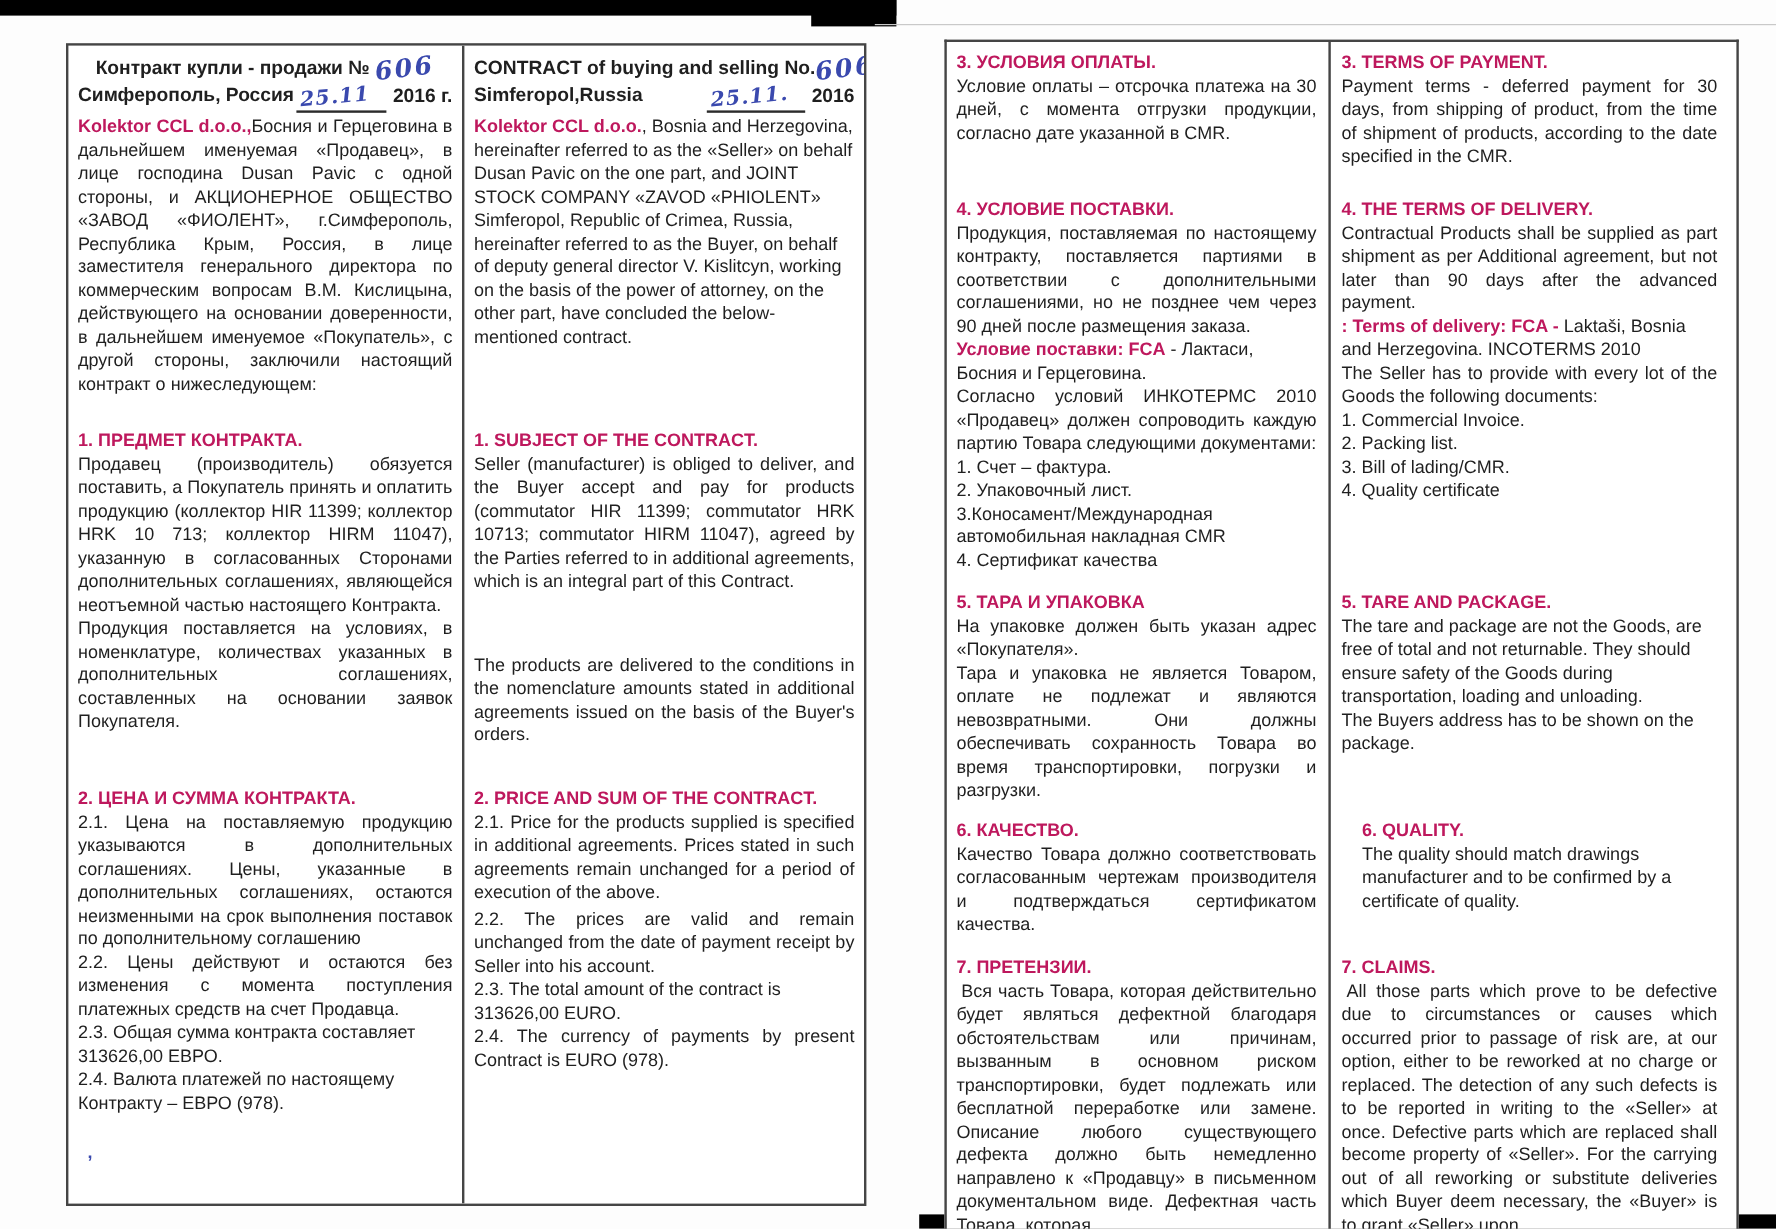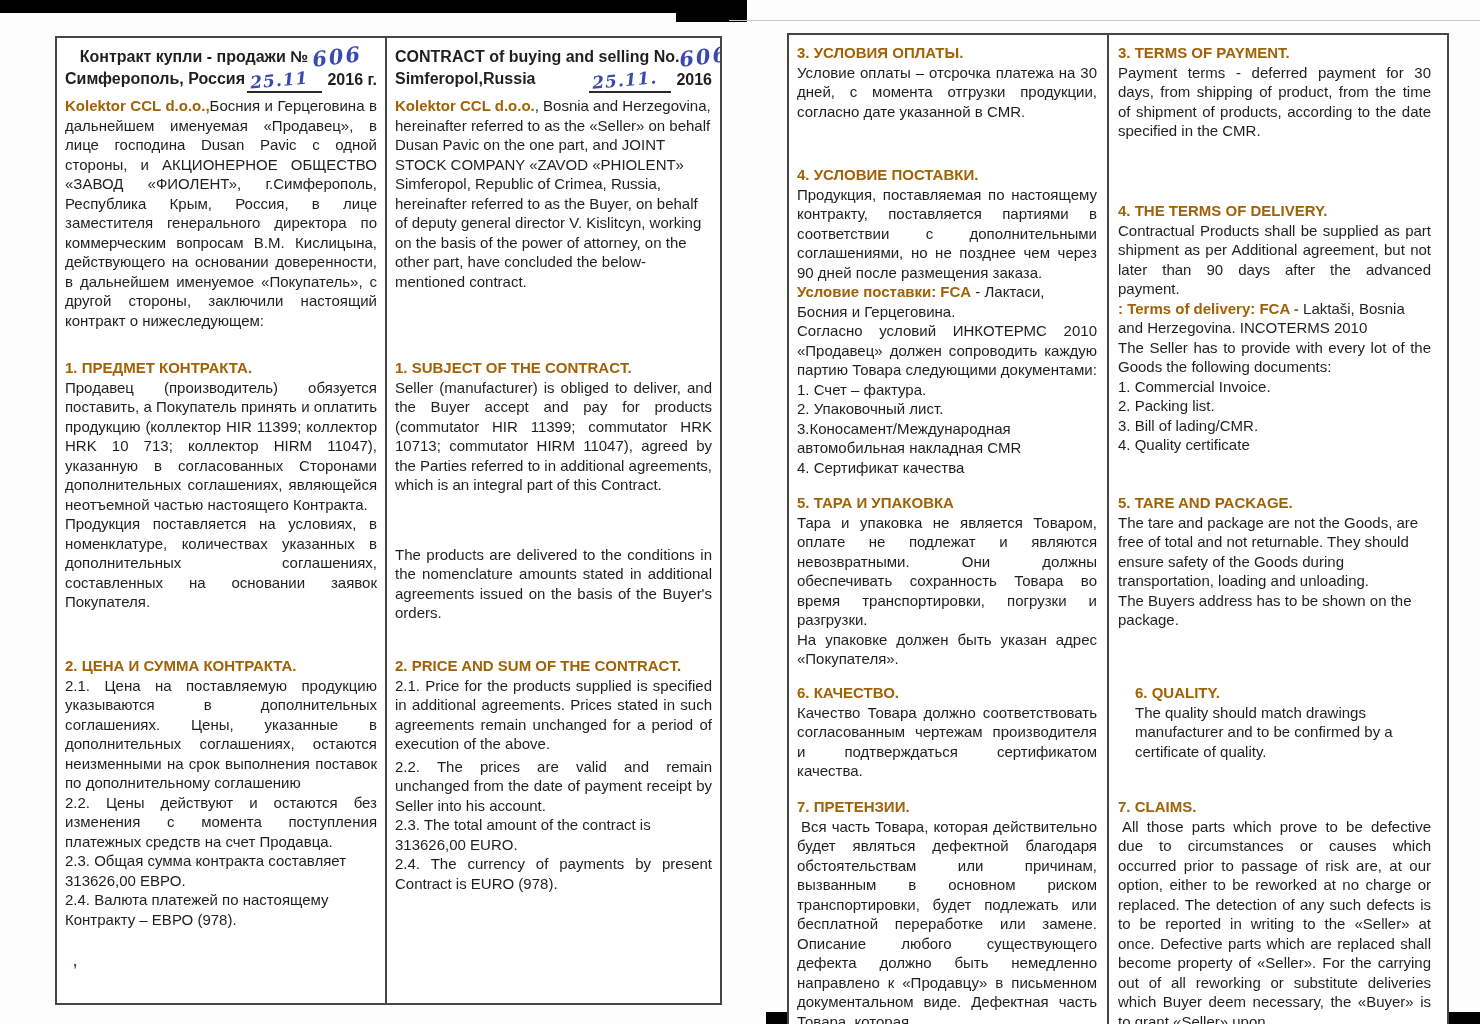--- a/index.html
+++ b/index.html
@@ -7,21 +7,21 @@
     width:1480px;height:1024px;position:relative;background:#ffffff;
     font-family:"Liberation Sans", sans-serif;color:#1f1f1f;
     -webkit-font-smoothing:antialiased;
   }
   .canvas{position:absolute;left:0;top:0;width:1480px;height:1024px;overflow:hidden;background:#fdfdfd;}
   .bar{position:absolute;background:#000;}
   .scan-edge{position:absolute;background:#c9c9c9;}
   .page{position:absolute;background:#fff;border:2px solid #454545;overflow:hidden;}
   .divider{position:absolute;top:0;bottom:0;width:2px;background:#454545;}
   .col-block{position:absolute;font-size:15px;line-height:19.5px;}
-  .hd{font-weight:bold;color:#a16207;}
+  .hd{font-weight:bold;color:#be185d;}
   p{margin:0;text-align:justify;}
   p.al{text-align:left;}
   p.ind{text-indent:4px;}
   .gap-sm{margin-top:3px;}
   .gap-md{margin-top:50px;}
   .title-line1{text-align:center;font-weight:bold;font-size:16px;line-height:22px;white-space:nowrap;}
   .title-line2{display:flex;justify-content:space-between;align-items:flex-start;font-weight:bold;font-size:16px;line-height:22px;}
   .hw{font-family:"DejaVu Serif", serif;font-style:italic;font-weight:bold;}
   .hw-num{display:inline-block;font-size:21px;letter-spacing:2px;transform:rotate(-7deg) translateY(2px);}
   .hw-date{display:inline-block;font-size:17px;letter-spacing:1px;transform:rotate(-5deg) translateY(1px);}
@@ -119,40 +119,40 @@
       <p class="al"><span class="hd">Условие поставки: FCA</span><span> - Лактаси, Босния и Герцеговина.</span></p>
       <p>Согласно условий ИНКОТЕРМС 2010 «Продавец» должен сопроводить каждую партию Товара следующими документами:</p>
       <p class="al">1. Счет – фактура.</p>
       <p class="al">2. Упаковочный лист.</p>
       <p class="al">3.Коносамент/Международная автомобильная накладная CMR</p>
       <p class="al">4. Сертификат качества</p>
     </div>
 
     <div class="col-block" style="left:8px;top:458px;width:300px;">
       <div class="hd">5. ТАРА И УПАКОВКА</div>
+      <p>На упаковке должен быть указан адрес «Покупателя».</p>
       <p>Тара и упаковка не является Товаром, оплате не подлежат и являются невозвратными. Они должны обеспечивать сохранность Товара во время транспортировки, погрузки и разгрузки.</p>
-      <p>На упаковке должен быть указан адрес «Покупателя».</p>
     </div>
 
     <div class="col-block" style="left:8px;top:648px;width:300px;">
       <div class="hd">6. КАЧЕСТВО.</div>
       <p>Качество Товара должно соответствовать согласованным чертежам производителя и подтверждаться сертификатом качества.</p>
     </div>
 
     <div class="col-block" style="left:8px;top:762px;width:300px;">
       <div class="hd">7. ПРЕТЕНЗИИ.</div>
       <p class="ind">Вся часть Товара, которая действительно будет являться дефектной благодаря обстоятельствам или причинам, вызванным в основном риском транспортировки, будет подлежать или бесплатной переработке или замене. Описание любого существующего дефекта должно быть немедленно направлено к «Продавцу» в письменном документальном виде. Дефектная часть Товара, которая</p>
     </div>
 
     <div class="col-block" style="left:329px;top:8px;width:313px;">
       <div class="hd">3. TERMS OF PAYMENT.</div>
       <p>Payment terms - deferred payment for 30 days, from shipping of product, from the time of shipment of products, according to the date specified in the CMR.</p>
     </div>
 
-    <div class="col-block" style="left:329px;top:130px;width:313px;margin-top:36px;">
+    <div class="col-block" style="left:329px;top:130px;width:313px;">
       <div class="hd">4. THE TERMS OF DELIVERY.</div>
       <p>Contractual Products shall be supplied as part shipment as per Additional agreement, but not later than 90 days after the advanced payment.</p>
       <p class="al"><span class="hd">: Terms of delivery: FCA -</span><span> Laktaši, Bosnia and Herzegovina. INCOTERMS 2010</span></p>
       <p>The Seller has to provide with every lot of the Goods the following documents:</p>
       <p class="al">1. Commercial Invoice.</p>
       <p class="al">2. Packing list.</p>
       <p class="al">3. Bill of lading/CMR.</p>
       <p class="al">4. Quality certificate</p>
     </div>
 

